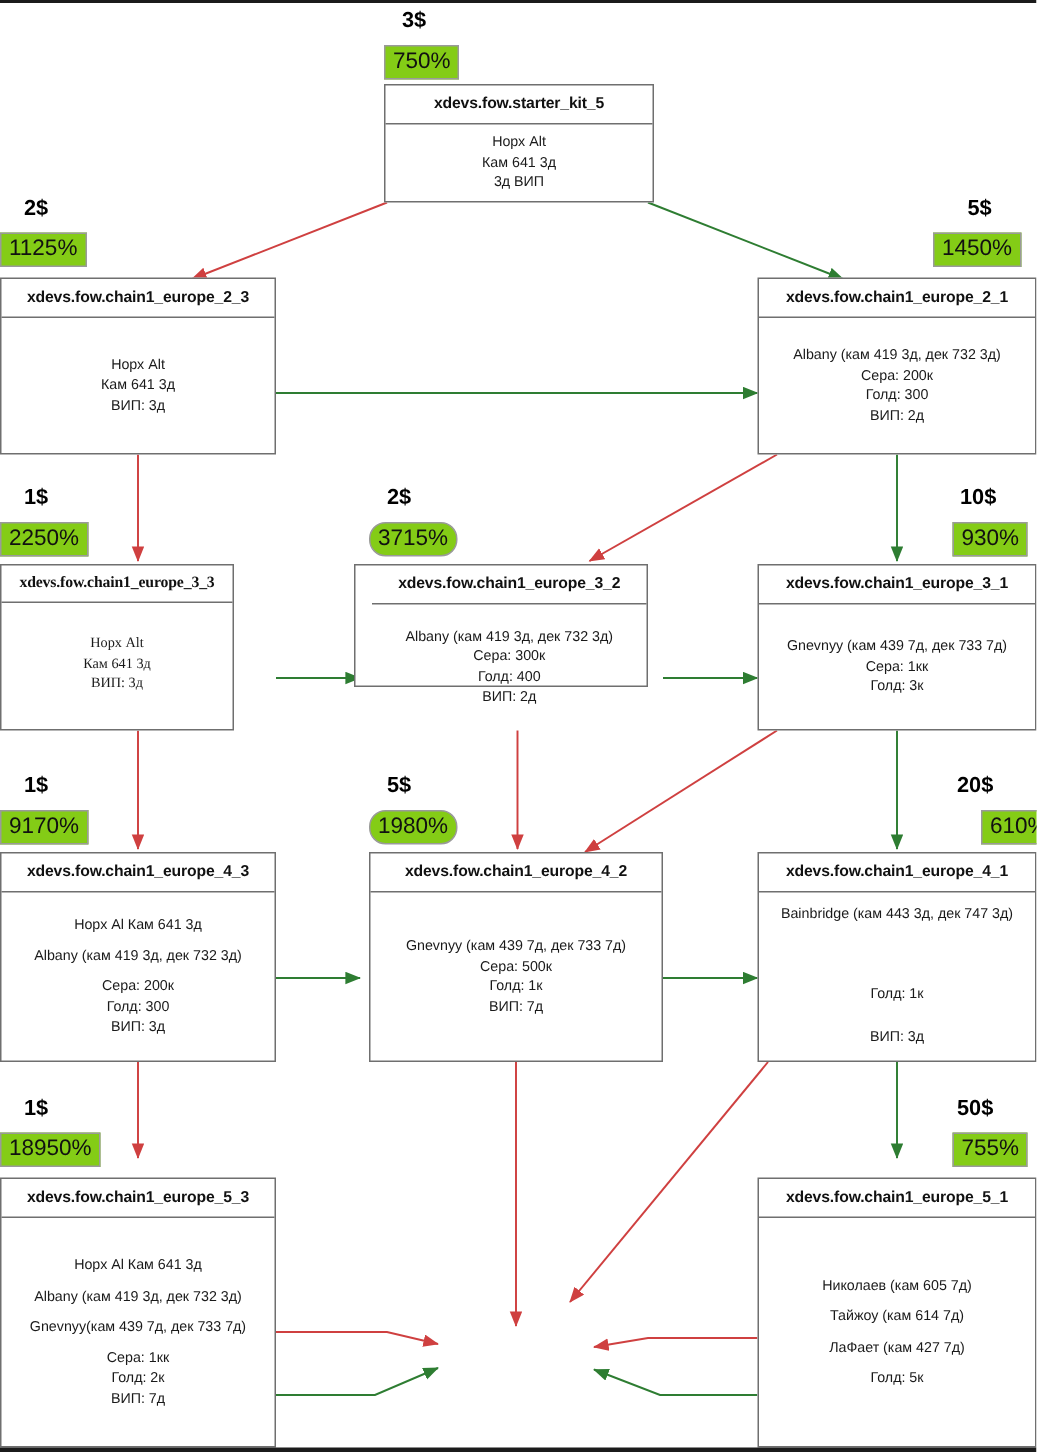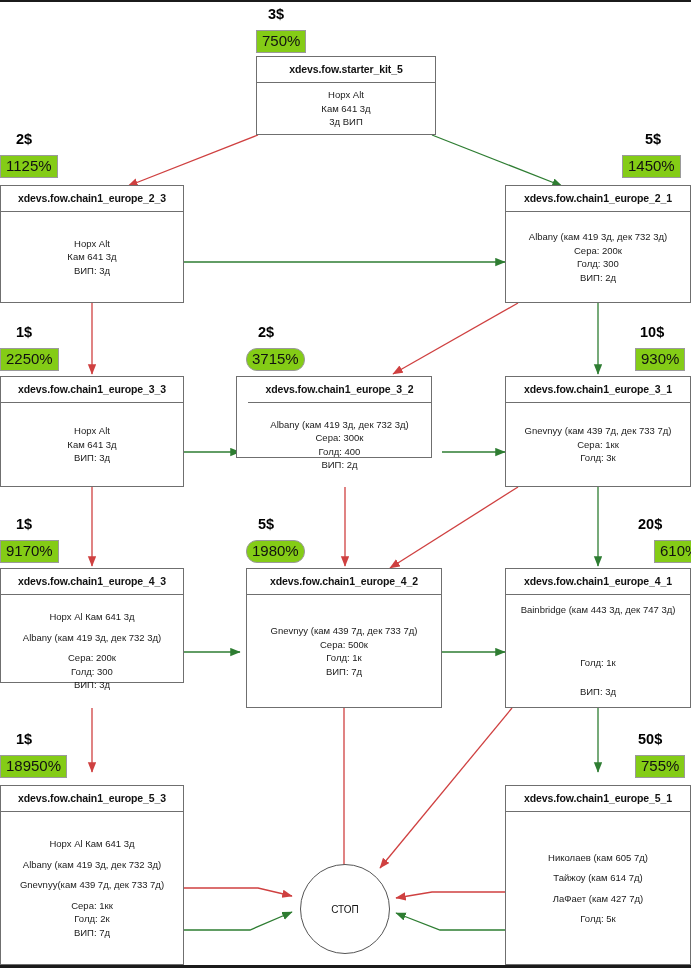--- a/index.html
+++ b/index.html
@@ -125,21 +125,21 @@
     <div class="body" style="height:90px;">
       <div class="ln">Albany (кам 419 3д, дек 732 3д)</div>
       <div class="ln">Сера: 200к</div>
       <div class="ln">Голд: 300</div>
       <div class="ln">ВИП: 2д</div>
     </div>
   </div>
 
   <div class="price" style="left:16px;top:324px;">1$</div>
   <div class="pct" style="left:0px;top:348px;">2250%</div>
-  <div class="node" style="left:0px;top:376px;width:184px;height:111px;">
+  <div class="node" style="left:0px;top:376px;width:156px;height:111px;font-family:Liberation Serif, serif;">
     <div class="title">xdevs.fow.chain1_europe_3_3</div>
     <div class="body" style="height:83px;">
       <div class="ln">Норх Alt</div>
       <div class="ln">Кам 641 3д</div>
       <div class="ln">ВИП: 3д</div>
     </div>
   </div>
 
   <div class="price" style="left:258px;top:324px;">2$</div>
   <div class="pct" style="left:246px;top:348px;border-radius:11px;">3715%</div>
@@ -159,21 +159,21 @@
     <div class="title">xdevs.fow.chain1_europe_3_1</div>
     <div class="body" style="height:83px;">
       <div class="ln">Gnevnyy (кам 439 7д, дек 733 7д)</div>
       <div class="ln">Сера: 1кк</div>
       <div class="ln">Голд: 3к</div>
     </div>
   </div>
 
   <div class="price" style="left:16px;top:516px;">1$</div>
   <div class="pct" style="left:0px;top:540px;">9170%</div>
-  <div class="node" style="left:0px;top:568px;width:184px;height:115px;">
+  <div class="node" style="left:0px;top:568px;width:184px;height:140px;">
     <div class="title">xdevs.fow.chain1_europe_4_3</div>
     <div class="body" style="height:112px;">
       <div class="ln">Норх Al   Кам 641 3д</div>
       <div class="gap"></div>
       <div class="ln">Albany (кам 419 3д, дек 732 3д)</div>
       <div class="gap"></div>
       <div class="ln">Сера: 200к</div>
       <div class="ln">Голд: 300</div>
       <div class="ln">ВИП: 3д</div>
     </div>
@@ -228,16 +228,15 @@
       <div class="ln">Николаев (кам 605 7д)</div>
       <div class="gap"></div>
       <div class="ln">Тайжоу (кам 614 7д)</div>
       <div class="gap"></div>
       <div class="ln">ЛаФает (кам 427 7д)</div>
       <div class="gap"></div>
       <div class="ln">Голд: 5к</div>
     </div>
   </div>
 
-  <div class="stop" style="left:300px;top:864px;width:88px;height:88px;">СТОП</div>
 
   <div class="botline"></div>
 </div>
 
 </body></html>

